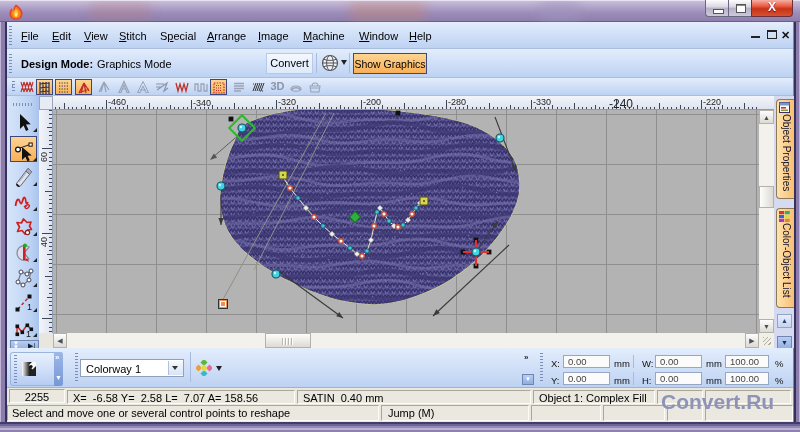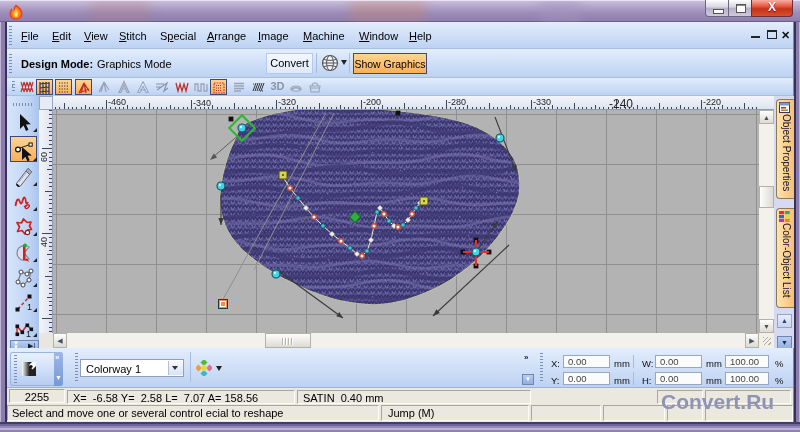--- a/index.html
+++ b/index.html
@@ -971,26 +971,27 @@
     <div class="abs" style="left:0px;top:23px;width:12px;height:11px;background:linear-gradient(#b9cdf0,#8fafe0);border:1px solid #6f86b2;box-sizing:border-box;text-align:center;font-size:6px;line-height:9px;color:#fff;">▼</div>
   </div>
   <div class="abs grip" style="left:533px;top:5px;height:30px;"></div>
   <div class="abs" style="left:544px;top:10px;font-size:9.5px;color:#111;">X:</div><div class="abs fld" style="left:556px;top:7px;width:47px;height:13px;"><span style="margin-left:4px;line-height:12px;font-size:9.5px;">0.00</span></div><div class="abs" style="left:607px;top:10px;font-size:9.5px;color:#111;">mm</div><div class="abs" style="left:626px;top:7px;width:1px;height:13px;background:#a7bcdc;"></div><div class="abs" style="left:635px;top:10px;font-size:9.5px;color:#111;">W:</div><div class="abs fld" style="left:648px;top:7px;width:47px;height:13px;"><span style="margin-left:4px;line-height:12px;font-size:9.5px;">0.00</span></div><div class="abs" style="left:699px;top:10px;font-size:9.5px;color:#111;">mm</div><div class="abs fld" style="left:718px;top:7px;width:44px;height:13px;"><span style="margin-left:4px;line-height:12px;font-size:9.5px;">100.00</span></div><div class="abs" style="left:768px;top:10px;font-size:9.5px;color:#111;">%</div><div class="abs" style="left:544px;top:27px;font-size:9.5px;color:#111;">Y:</div><div class="abs fld" style="left:556px;top:24px;width:47px;height:13px;"><span style="margin-left:4px;line-height:12px;font-size:9.5px;">0.00</span></div><div class="abs" style="left:607px;top:27px;font-size:9.5px;color:#111;">mm</div><div class="abs" style="left:626px;top:24px;width:1px;height:13px;background:#a7bcdc;"></div><div class="abs" style="left:635px;top:27px;font-size:9.5px;color:#111;">H:</div><div class="abs fld" style="left:648px;top:24px;width:47px;height:13px;"><span style="margin-left:4px;line-height:12px;font-size:9.5px;">0.00</span></div><div class="abs" style="left:699px;top:27px;font-size:9.5px;color:#111;">mm</div><div class="abs fld" style="left:718px;top:24px;width:44px;height:13px;"><span style="margin-left:4px;line-height:12px;font-size:9.5px;">100.00</span></div><div class="abs" style="left:768px;top:27px;font-size:9.5px;color:#111;">%</div>
 </div>
 
 <div class="abs" style="left:7px;top:388px;width:786px;height:16px;background:#ebe8e0;font-size:11px;color:#000;">
   <div class="abs sfld" style="left:2px;top:1px;width:56px;height:14px;text-align:center;line-height:14px;">2255</div>
   <div class="abs sfld" style="left:60px;top:2px;width:228px;height:14px;line-height:14px;"><span style="margin-left:5px;">X=&nbsp; -6.58 Y=&nbsp; 2.58 L=&nbsp; 7.07 A= 158.56</span></div>
   <div class="abs sfld" style="left:290px;top:2px;width:234px;height:14px;line-height:14px;"><span style="margin-left:5px;">SATIN&nbsp; 0.40 mm</span></div>
+  <div class="abs sfld" style="left:526px;top:2px;width:122px;height:14px;line-height:14px;"><span style="margin-left:5px;">Object 1: Complex Fill</span></div>
   <div class="abs sfld" style="left:650px;top:2px;width:46px;height:14px;"></div>
   <div class="abs sfld" style="left:698px;top:2px;width:86px;height:14px;"></div>
 </div>
 
 <div class="abs" style="left:7px;top:404px;width:786px;height:18px;background:#ebe8e0;font-size:11px;color:#000;">
-  <div class="abs sfld" style="left:0px;top:1px;width:372px;height:16px;line-height:15px;"><span style="margin-left:4px;">Select and move one or several control ecial to reshape</span></div>
+  <div class="abs sfld" style="left:0px;top:1px;width:372px;height:16px;line-height:15px;"><span style="margin-left:4px;">Select and move one or several control points to reshape</span></div>
   <div class="abs sfld" style="left:374px;top:1px;width:148px;height:16px;line-height:15px;"><span style="margin-left:6px;">Jump (M)</span></div>
   <div class="abs sfld" style="left:524px;top:1px;width:70px;height:16px;"></div>
   <div class="abs sfld" style="left:596px;top:1px;width:62px;height:16px;"></div>
   <div class="abs sfld" style="left:660px;top:1px;width:36px;height:16px;"></div>
     <div class="abs sfld" style="left:698px;top:1px;width:88px;height:16px;"></div>
 </div>
 
 <div class="abs" style="left:661px;top:390px;font-size:21px;font-weight:bold;color:#8f93b6;letter-spacing:0px;">Convert.Ru</div>
 
 </body></html>

